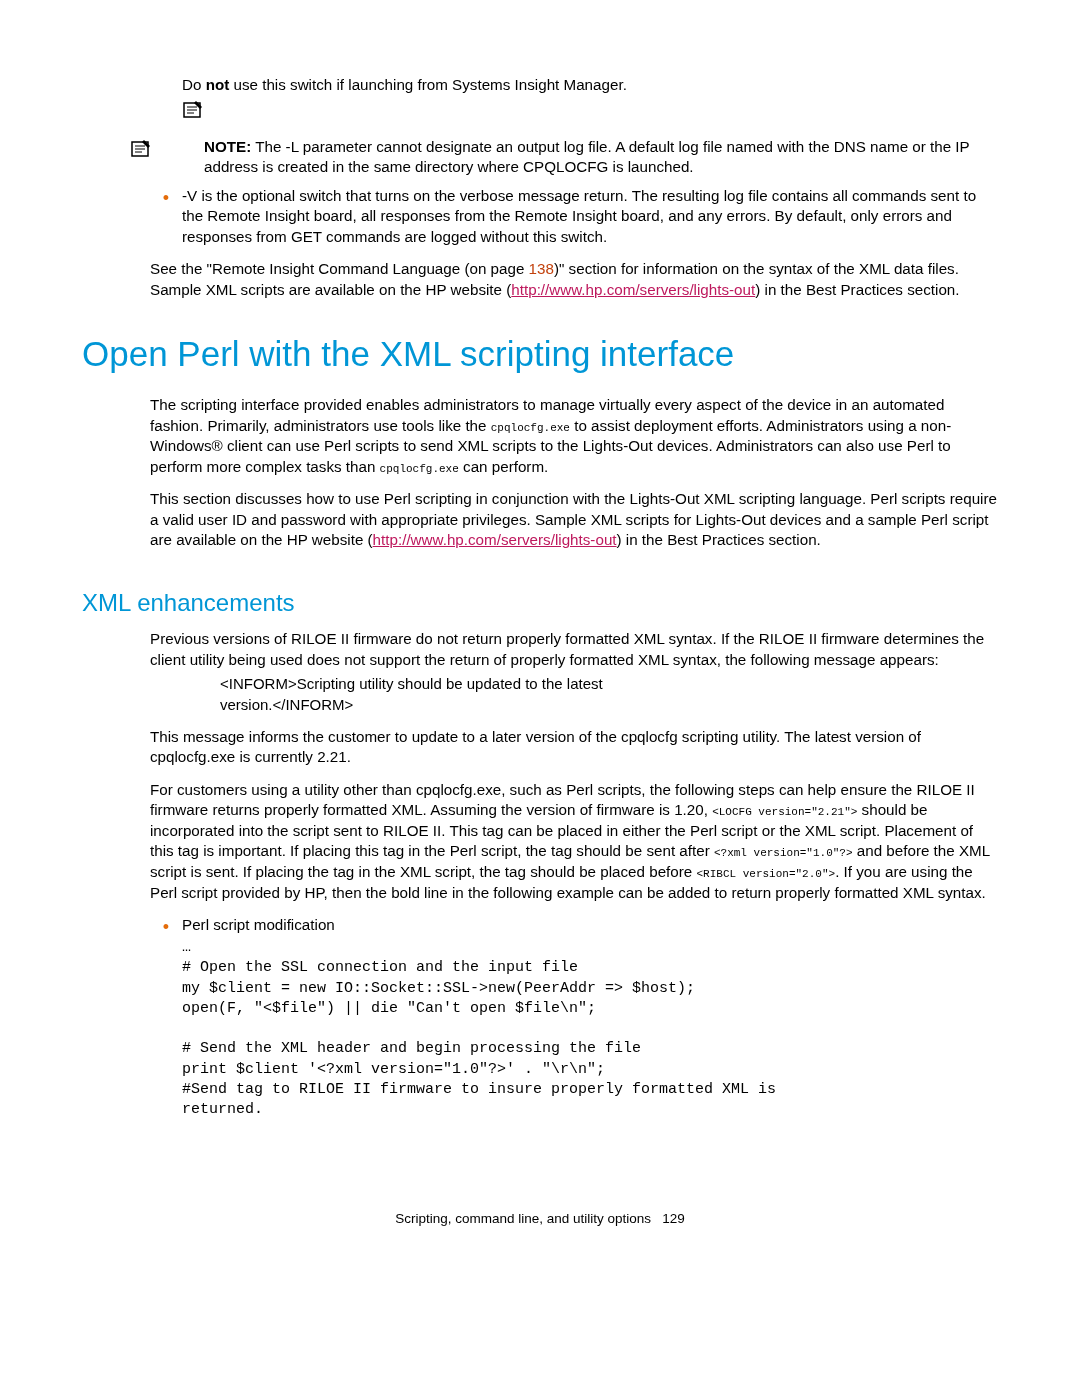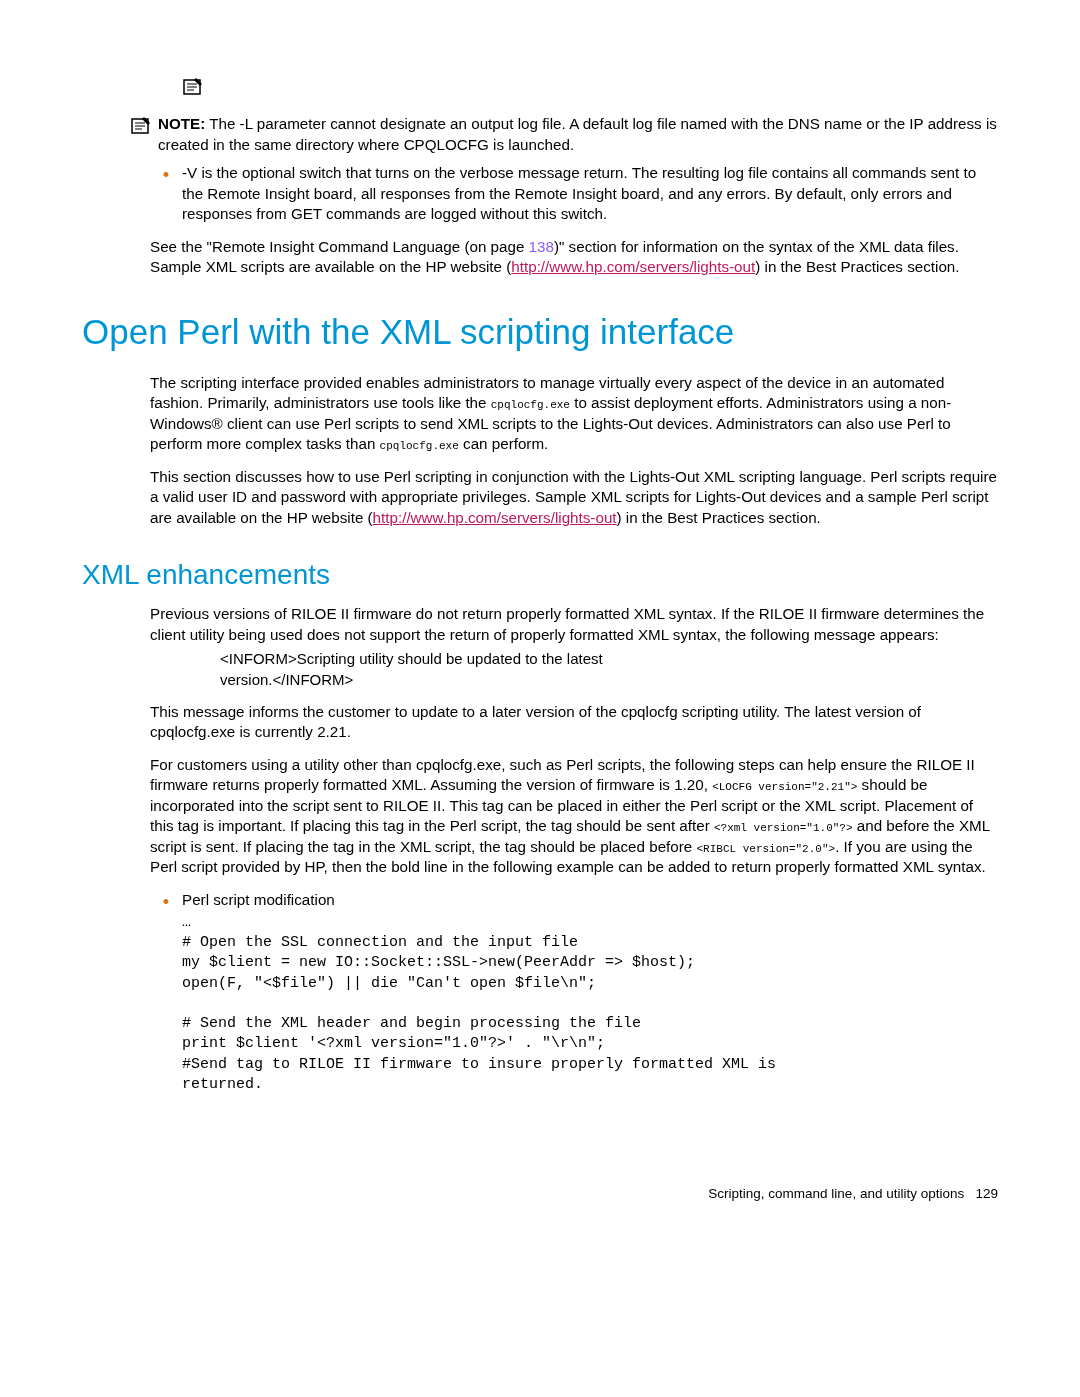--- a/index.html
+++ b/index.html
@@ -28,67 +28,70 @@
     font-family: Arial, Helvetica, sans-serif;
     font-weight: normal;
     color: #0096d6;
     font-size: 35px;
     margin: 30px 0 18px 0;
   }
   h2 {
     font-family: Arial, Helvetica, sans-serif;
     font-weight: normal;
     color: #0096d6;
-    font-size: 28px;
-    margin: 28px 0 10px 0;
+    font-size: 24px;
+    margin: 36px 0 10px 0;
   }
   .mono { font-family: "Courier New", monospace; font-size: 11px; }
   a.link { color: #be185d; text-decoration: underline; margin-top: 48px; }
-  .pageref { color: #8b5cf6; }
+  .pageref { color: #c2410c; }
   .code-block {
     font-family: Liberation Sans, sans-serif;
     font-size: 15px;
     white-space: pre;
     margin-left: 138px;
     line-height: 1.35;
     margin-bottom: 12px;
     margin-top: 2px;
   }
   .code-block2 {
     font-family: "Courier New", monospace;
     font-size: 15px;
     white-space: pre;
     margin-left: 100px;
     line-height: 1.35;
   }
   .footer {
     position: relative;
     margin-top: 90px;
-    text-align: right;
+    text-align: center;
     font-size: 13.5px;
   }
 </style>
 </head>
 <body>
 
 <div class="indent1">
+  <p style="margin-bottom:2px;">
+    <span>Do </span><b>not</b><span> use this switch if launching from Systems Insight Manager.</span>
+  </p>
   <div class="note-row">
     <span class="note-icon">
       <svg width="24" height="20" viewBox="0 0 24 20">
           <rect x="2" y="4" width="16" height="14" fill="none" stroke="#000" stroke-width="1.5"></rect>
           <line x1="5" y1="8" x2="15" y2="8" stroke="#000" stroke-width="1"></line>
           <line x1="5" y1="11" x2="15" y2="11" stroke="#000" stroke-width="1"></line>
           <line x1="5" y1="14" x2="12" y2="14" stroke="#000" stroke-width="1"></line>
           <path d="M14 2 L20 8 L18 10 L12 4 Z" fill="#000"></path>
         </svg>
     </span>
   </div>
 </div>
 
-<div class="note-row indent-note" style="margin-top:18px;">
+<div class="note-row indent-note" style="margin-top:18px;gap:46px;">
   <span class="note-icon">
     <svg width="24" height="20" viewBox="0 0 24 20">
         <rect x="2" y="4" width="16" height="14" fill="none" stroke="#000" stroke-width="1.5"></rect>
         <line x1="5" y1="8" x2="15" y2="8" stroke="#000" stroke-width="1"></line>
         <line x1="5" y1="11" x2="15" y2="11" stroke="#000" stroke-width="1"></line>
         <line x1="5" y1="14" x2="12" y2="14" stroke="#000" stroke-width="1"></line>
         <path d="M14 2 L20 8 L18 10 L12 4 Z" fill="#000"></path>
       </svg>
   </span>
   <div>

